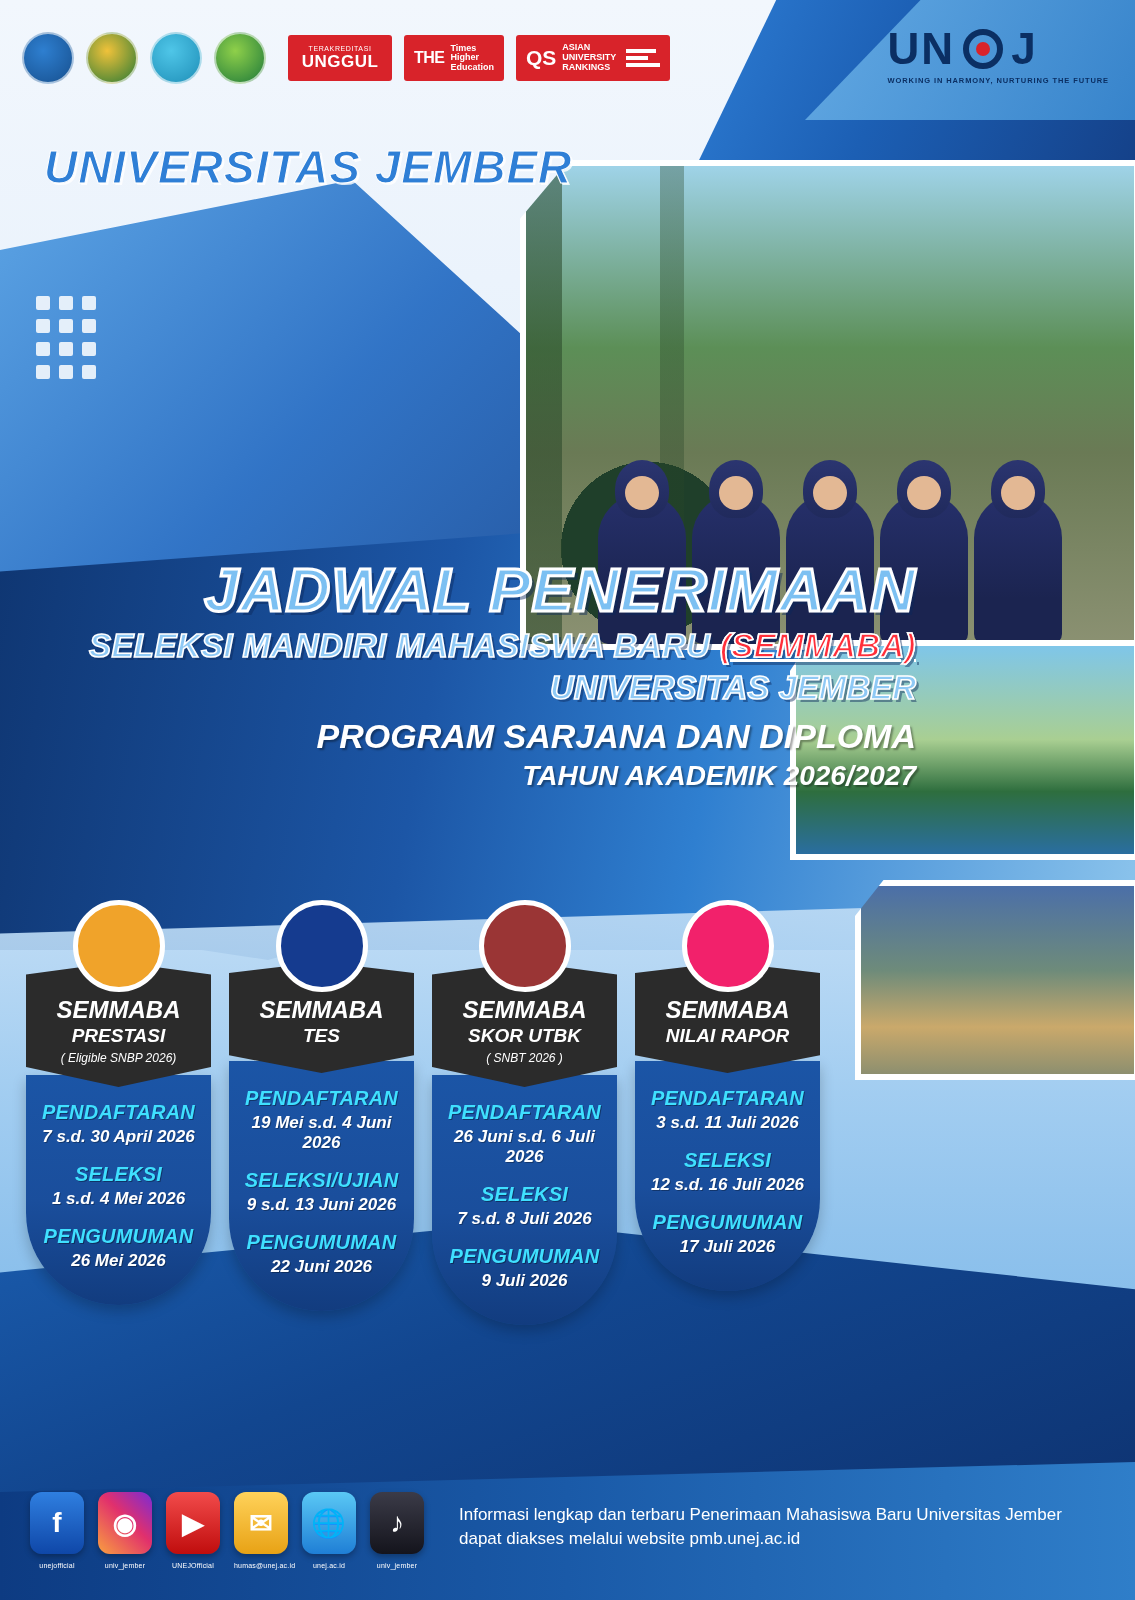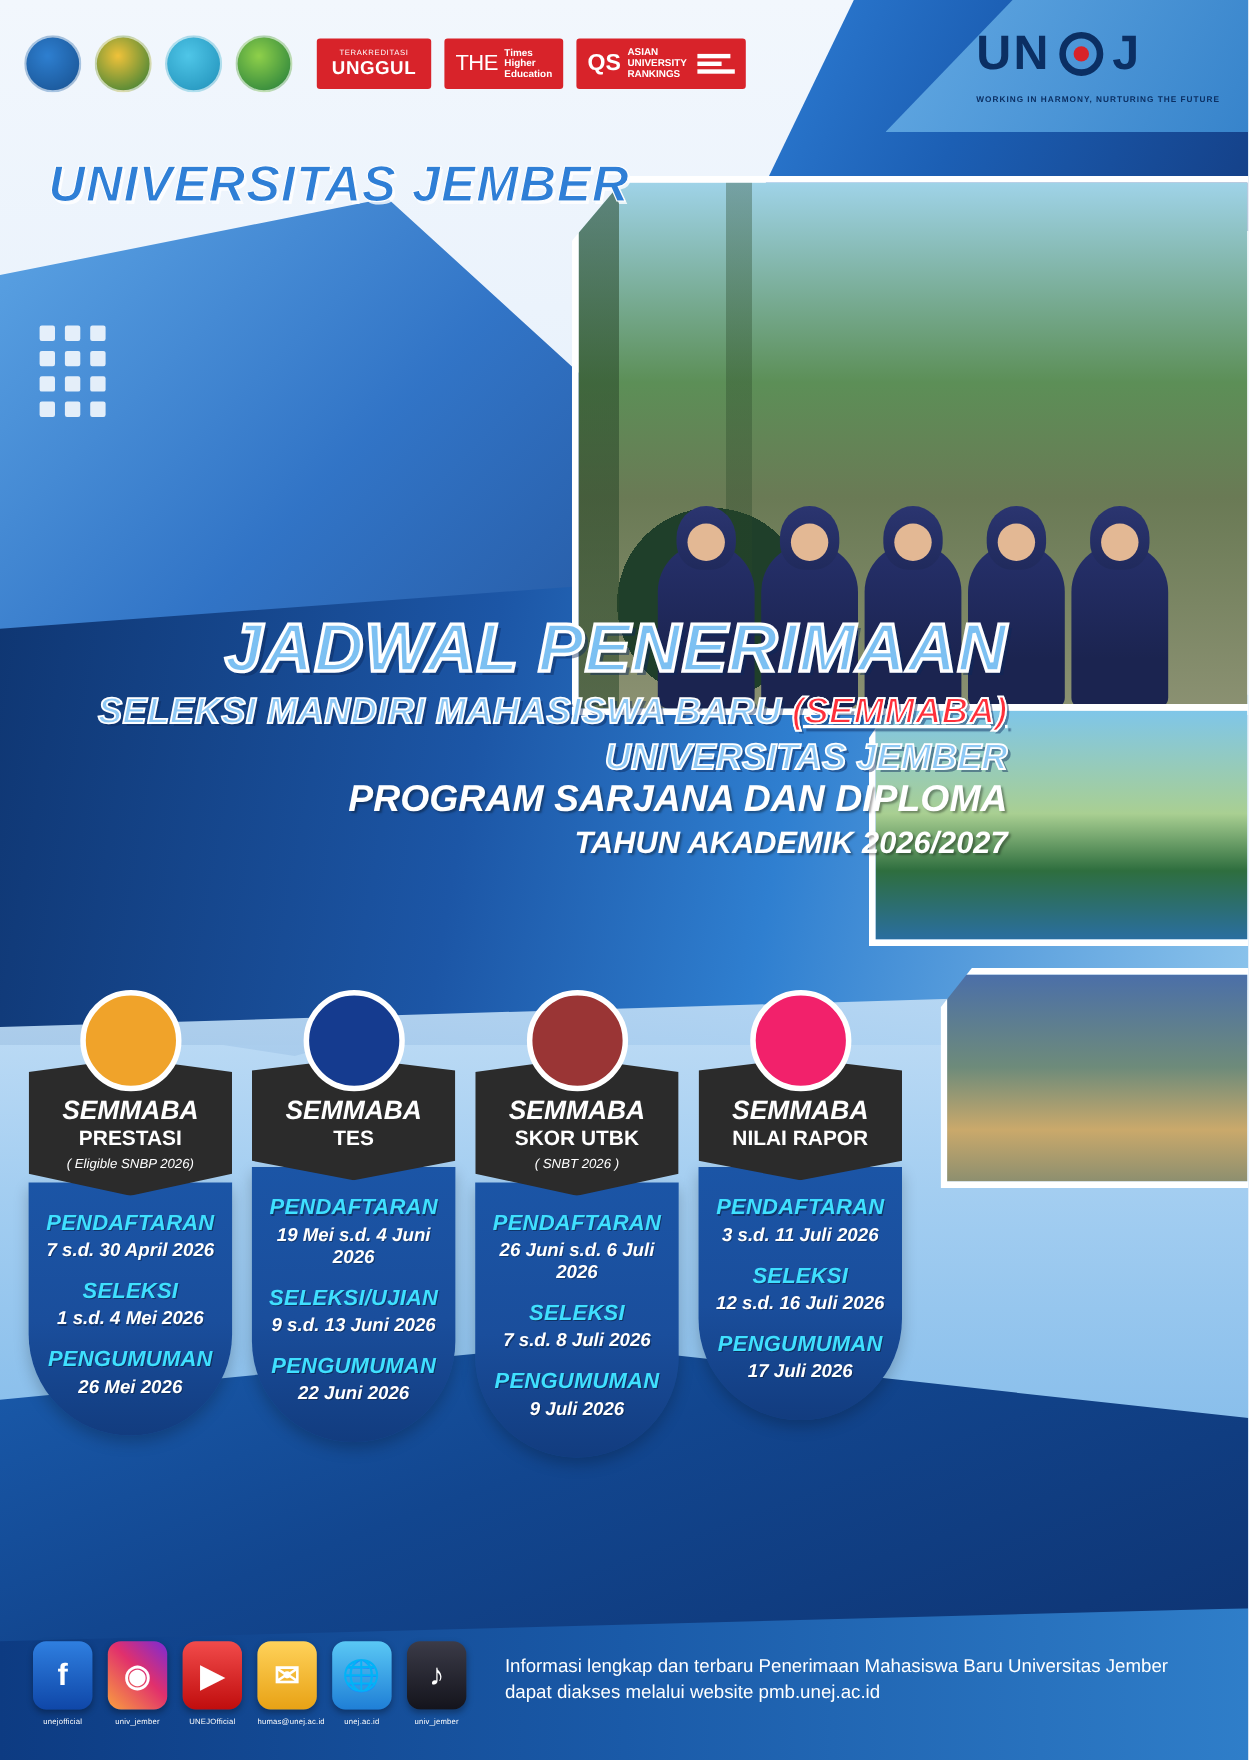--- a/index.html
+++ b/index.html
@@ -81,21 +81,21 @@
     height: 46px; min-width: 104px; background: #d8232a; border-radius: 3px;
     color: #fff; display:flex; flex-direction:column; align-items:center; justify-content:center;
     padding: 3px 8px;
   }
   .badge-red .small { font-size: 7px; letter-spacing: .6px; }
   .badge-red .big { font-size: 17px; font-weight: 900; letter-spacing: .5px; }
   .badge-the {
     height: 46px; background: #d8232a; border-radius: 3px; color:#fff;
     display:flex; align-items:center; gap:6px; padding: 0 10px;
   }
-  .badge-the .the { font-size: 20px; font-weight: 400; letter-spacing:-.5px; }
+  .badge-the .the { font-size: 16px; font-weight: 700; letter-spacing:-.5px; }
   .badge-the .the-sub { font-size: 9px; line-height: 1.05; font-weight: 700; }
   .badge-qs {
     height: 46px; background: #d8232a; border-radius: 3px; color:#fff;
     display:flex; align-items:center; gap:6px; padding: 0 10px;
   }
   .badge-qs .qs { font-size: 21px; font-weight: 900; }
   .badge-qs .qs-sub { font-size: 9px; line-height: 1.08; font-weight: 700; }
   .badge-qs .bars { display:flex; flex-direction:column; gap:3px; margin-left:4px; }
   .badge-qs .bars span { display:block; height:4px; background:#fff; }
   .badge-qs .bars span:nth-child(1){ width:30px; }
@@ -106,21 +106,21 @@
     position: absolute; right: 26px; top: 24px; text-align: center; color: #0b2f63;
   }
   .unej-logo .word {
     font-size: 44px; font-weight: 900; letter-spacing: 2px; display:flex; align-items:center; gap:8px;
   }
   .unej-logo .oring {
     width: 40px; height: 40px; border-radius: 50%; border: 6px solid #0b2f63;
     display:inline-flex; align-items:center; justify-content:center;
   }
   .unej-logo .oring i { width: 14px; height: 14px; border-radius:50%; background:#d8232a; display:block; }
-  .unej-logo .tag { font-size: 7.5px; letter-spacing: .9px; margin-top: 12px; color:#0b2f63; font-weight:700; }
+  .unej-logo .tag { font-size: 7.5px; letter-spacing: .9px; margin-top: 2px; color:#0b2f63; font-weight:700; }
 
   .univ-title {
     position: absolute; left: 44px; top: 140px;
     font-size: 46px; font-weight: 900; font-style: italic;
     color: #2f7fd6; letter-spacing: 1px;
     -webkit-text-stroke: 1px #ffffff;
     text-shadow: 2px 2px 0 rgba(255,255,255,.8);
   }
 
   
@@ -182,20 +182,21 @@
   .h-seleksi .semmaba {
     color: #ff2f3a; text-decoration: underline; -webkit-text-stroke: 1.6px #ffffff;
   }
   .h-univ {
     margin-top: 4px;
     font-size: 33px; font-weight: 900; font-style: italic;
     color: #8fc9f5; -webkit-text-stroke: 1.6px #ffffff;
     text-shadow: 3px 3px 0 rgba(10,40,90,.45);
   }
   .h-program {
+    margin-top: 10px;
     font-size: 34px; font-weight: 900; font-style: italic; color: #ffffff;
     text-shadow: 2px 2px 2px rgba(0,0,0,.35);
   }
   .h-tahun {
     margin-top: 4px;
     font-size: 28px; font-weight: 700; font-style: italic; color: #ffffff;
     text-shadow: 2px 2px 2px rgba(0,0,0,.35);
     margin-left: 28px;
   }
 
@@ -212,21 +213,21 @@
     position: relative; z-index: 3;
   }
   .col-header {
     position: relative; z-index: 2; margin-top: -30px;
     background: #2b2b2b;
     clip-path: polygon(0 10%, 50% 0, 100% 10%, 100% 84%, 50% 100%, 0 84%);
     padding: 36px 8px 22px;
     text-align: center; color: #ffffff;
   }
   .col-header .t1 { font-size: 24px; font-weight: 900; font-style: italic; line-height: 1; }
-  .col-header .t2 { font-size: 19px; font-weight: 800; margin-top: 3px; }
+  .col-header .t2 { font-size: 19px; font-weight: 800; font-style: italic; margin-top: 3px; }
   .col-header .t3 { font-size: 12px; font-style: italic; margin-top: 4px; }
   .col-body {
     margin-top: -12px;
     background: linear-gradient(180deg, #1b55a6 0%, #1a4e9c 55%, #123c7f 100%);
     border-radius: 0 0 92px 92px;
     padding: 26px 10px 34px;
     text-align: center;
     box-shadow: 0 6px 14px rgba(0,0,0,.22);
   }
   .blk { margin-bottom: 16px; }

